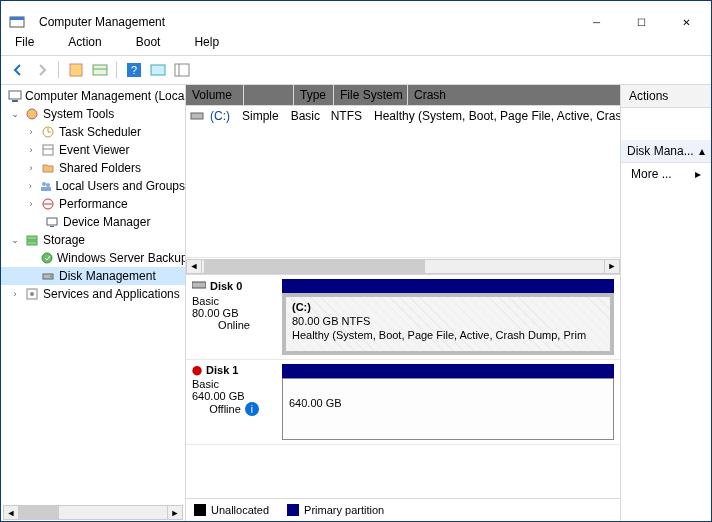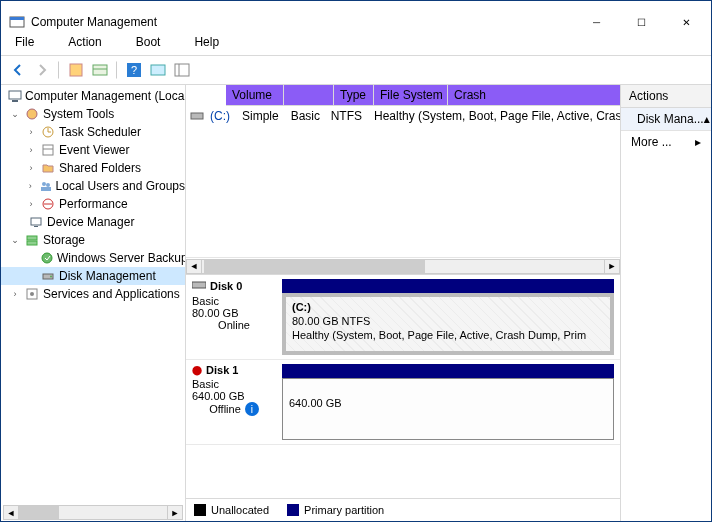--- a/index.html
+++ b/index.html
@@ -15,20 +15,21 @@
     display: flex;
     flex-direction: column;
     overflow: hidden;
   }
   .titlebar {
     display: flex;
     align-items: center;
     height: 30px;
     padding: 12px 2px 0 8px;
     background: #fff;
+    gap: 8px;
   }
   .titlebar .app-icon { width: 16px; height: 16px; margin-right: 6px; }
   .titlebar .title { flex: 1; }
   .win-btns { display: flex; }
   .win-btn {
     width: 45px; height: 28px;
     display: flex; align-items: center; justify-content: center;
     font-family: "Segoe UI Symbol", sans-serif;
     font-size: 10px;
   }
@@ -84,21 +85,21 @@
     flex: 1; display: flex; flex-direction: column;
     border-right: 1px solid #d9d9d9;
     min-width: 0;
   }
   .vol-table {
     height: 190px;
     border-bottom: 1px solid #d9d9d9;
     display:flex; flex-direction:column;
     overflow:hidden;
   }
-  .vol-head { display:flex; border-bottom: 1px solid #d9d9d9; background:#8b5cf6; flex-shrink:0;margin-left:40px;}
+  .vol-head { display:flex; border-bottom: 1px solid #d9d9d9; background:#737373; flex-shrink:0;}
   .vol-head .col { padding: 3px 6px; border-right: 1px solid #d9d9d9; white-space:nowrap;}
   .vol-row { display:flex; padding: 2px 4px; align-items:center; white-space:nowrap;}
   .vol-row .cell { padding: 0 6px; white-space:nowrap;}
   .vol-table-body { flex:1; overflow:hidden; }
   .vt-hscroll {
     height: 17px; display:flex; align-items:center;
     border-top:1px solid #e5e5e5;
   }
   .vt-hscroll .arrow { width:16px;height:15px;background:#efefef;border:1px solid #ccc;display:flex;align-items:center;justify-content:center;font-size:9px;}
   .vt-hscroll .track { flex:1; height:15px; background:#efefef;border:1px solid #ccc;border-left:none;border-right:none;position:relative;}
@@ -146,24 +147,24 @@
     width: 90px;
     display:flex; flex-direction:column;
     overflow:hidden;
   }
   .actions-head {
     padding: 4px 8px; font-weight: normal;
     background: #f3f3f3;
     border-bottom: 1px solid #d9d9d9;
   }
   .action-cat {
-    background:#eef3fb; padding: 4px 16px;
+    background:#eef3fb; padding: 4px 6px;
     display:flex; justify-content:space-between;
     border-bottom:1px solid #e2e2e2;
-    white-space:nowrap; overflow:hidden;
+    white-space:nowrap; overflow:hidden;margin-top:32px;
   }
   .action-item {
     padding: 4px 10px;
     display:flex; justify-content:space-between;
   }
   .status-offline-indicator {
     width:14px;height:14px;border-radius:50%;background:#0a6edb;color:#fff;
     font-size:10px;display:inline-flex;align-items:center;justify-content:center;
   }
 </style>
@@ -301,21 +302,21 @@
       <div class="tree-row" style="padding-left:24px">
         <span class="twisty">›</span>
         <span class="tree-icon">
             <svg width="14" height="14">
               <circle cx="7" cy="7" r="5" fill="#fff" stroke="#c33"></circle>
               <line x1="3" y1="7" x2="11" y2="7" stroke="#c33"></line>
             </svg>
           </span>
         <span>Performance</span>
       </div>
-      <div class="tree-row" style="padding-left:24px">
+      <div class="tree-row" style="padding-left:40px">
         <span class="tree-icon">
             <svg width="14" height="14">
               <rect x="2" y="3" width="10" height="7" fill="#fff" stroke="#567"></rect>
               <rect x="5" y="11" width="4" height="1" fill="#567"></rect>
             </svg>
           </span>
         <span>Device Manager</span>
       </div>
       <div class="tree-row" style="padding-left:8px">
         <span class="twisty">⌄</span>

